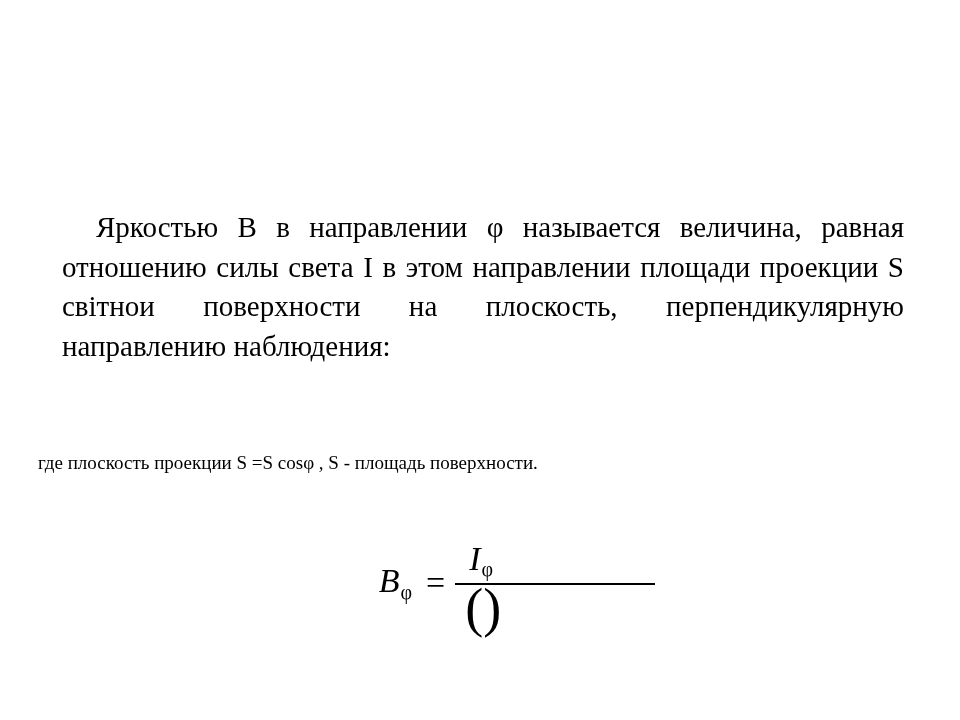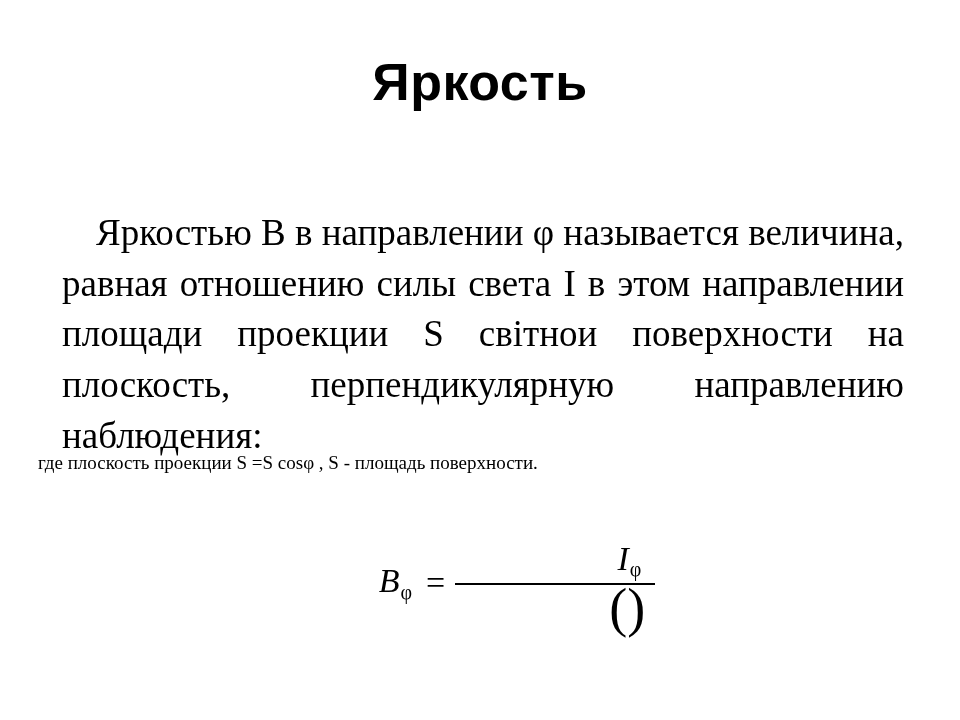--- a/index.html
+++ b/index.html
@@ -40,21 +40,21 @@
   .body-block {
     position: absolute;
     left: 62px;
     top: 208px;
     width: 842px;
   }
 
   .para-justified {
     text-align: justify;
     text-justify: inter-word;
-    font-size: 37px;
+    font-size: 29px;
     line-height: 1.37;
     text-indent: 34px;
     margin: 0;
   }
 
   .para-second {
     position: absolute;
     left: 38px;
     top: 450px;
     width: 880px;
@@ -106,21 +106,21 @@
 
   .eqsign {
     font-style: normal;
     padding: 0 10px;
     font-size: 34px;
   }
 
   .frac {
     display: inline-flex;
     flex-direction: column;
-    align-items: flex-end;
+    align-items: flex-start;
     justify-content: center;
     vertical-align: middle;
   }
   .frac .num {
     padding: 0 14px 2px 14px;
     font-style: italic;
     font-size: 34px;
   }
   .frac .bar {
     width: 100%;
@@ -156,21 +156,20 @@
   .phi-up {
     font-style: normal;
     font-family: "Liberation Serif", serif;
   }
 </style>
 </head>
 <body>
 
 <div class="slide">
 
-  <div class="slide-title">Яркость</div>
 
   <div class="body-block">
     <p class="para-justified">Яркостью B в направлении φ  называется величина, равная отношению силы света I в этом направлении площади проекции S свiтнои поверхности на плоскость, перпендикулярную направлению наблюдения:</p>
   </div>
 
   <p class="para-second">
     <span class="hang">где плоскость проекции S  =S  cosφ , S  - площадь поверхности.</span>
   </p>
 
   <div class="formula">

